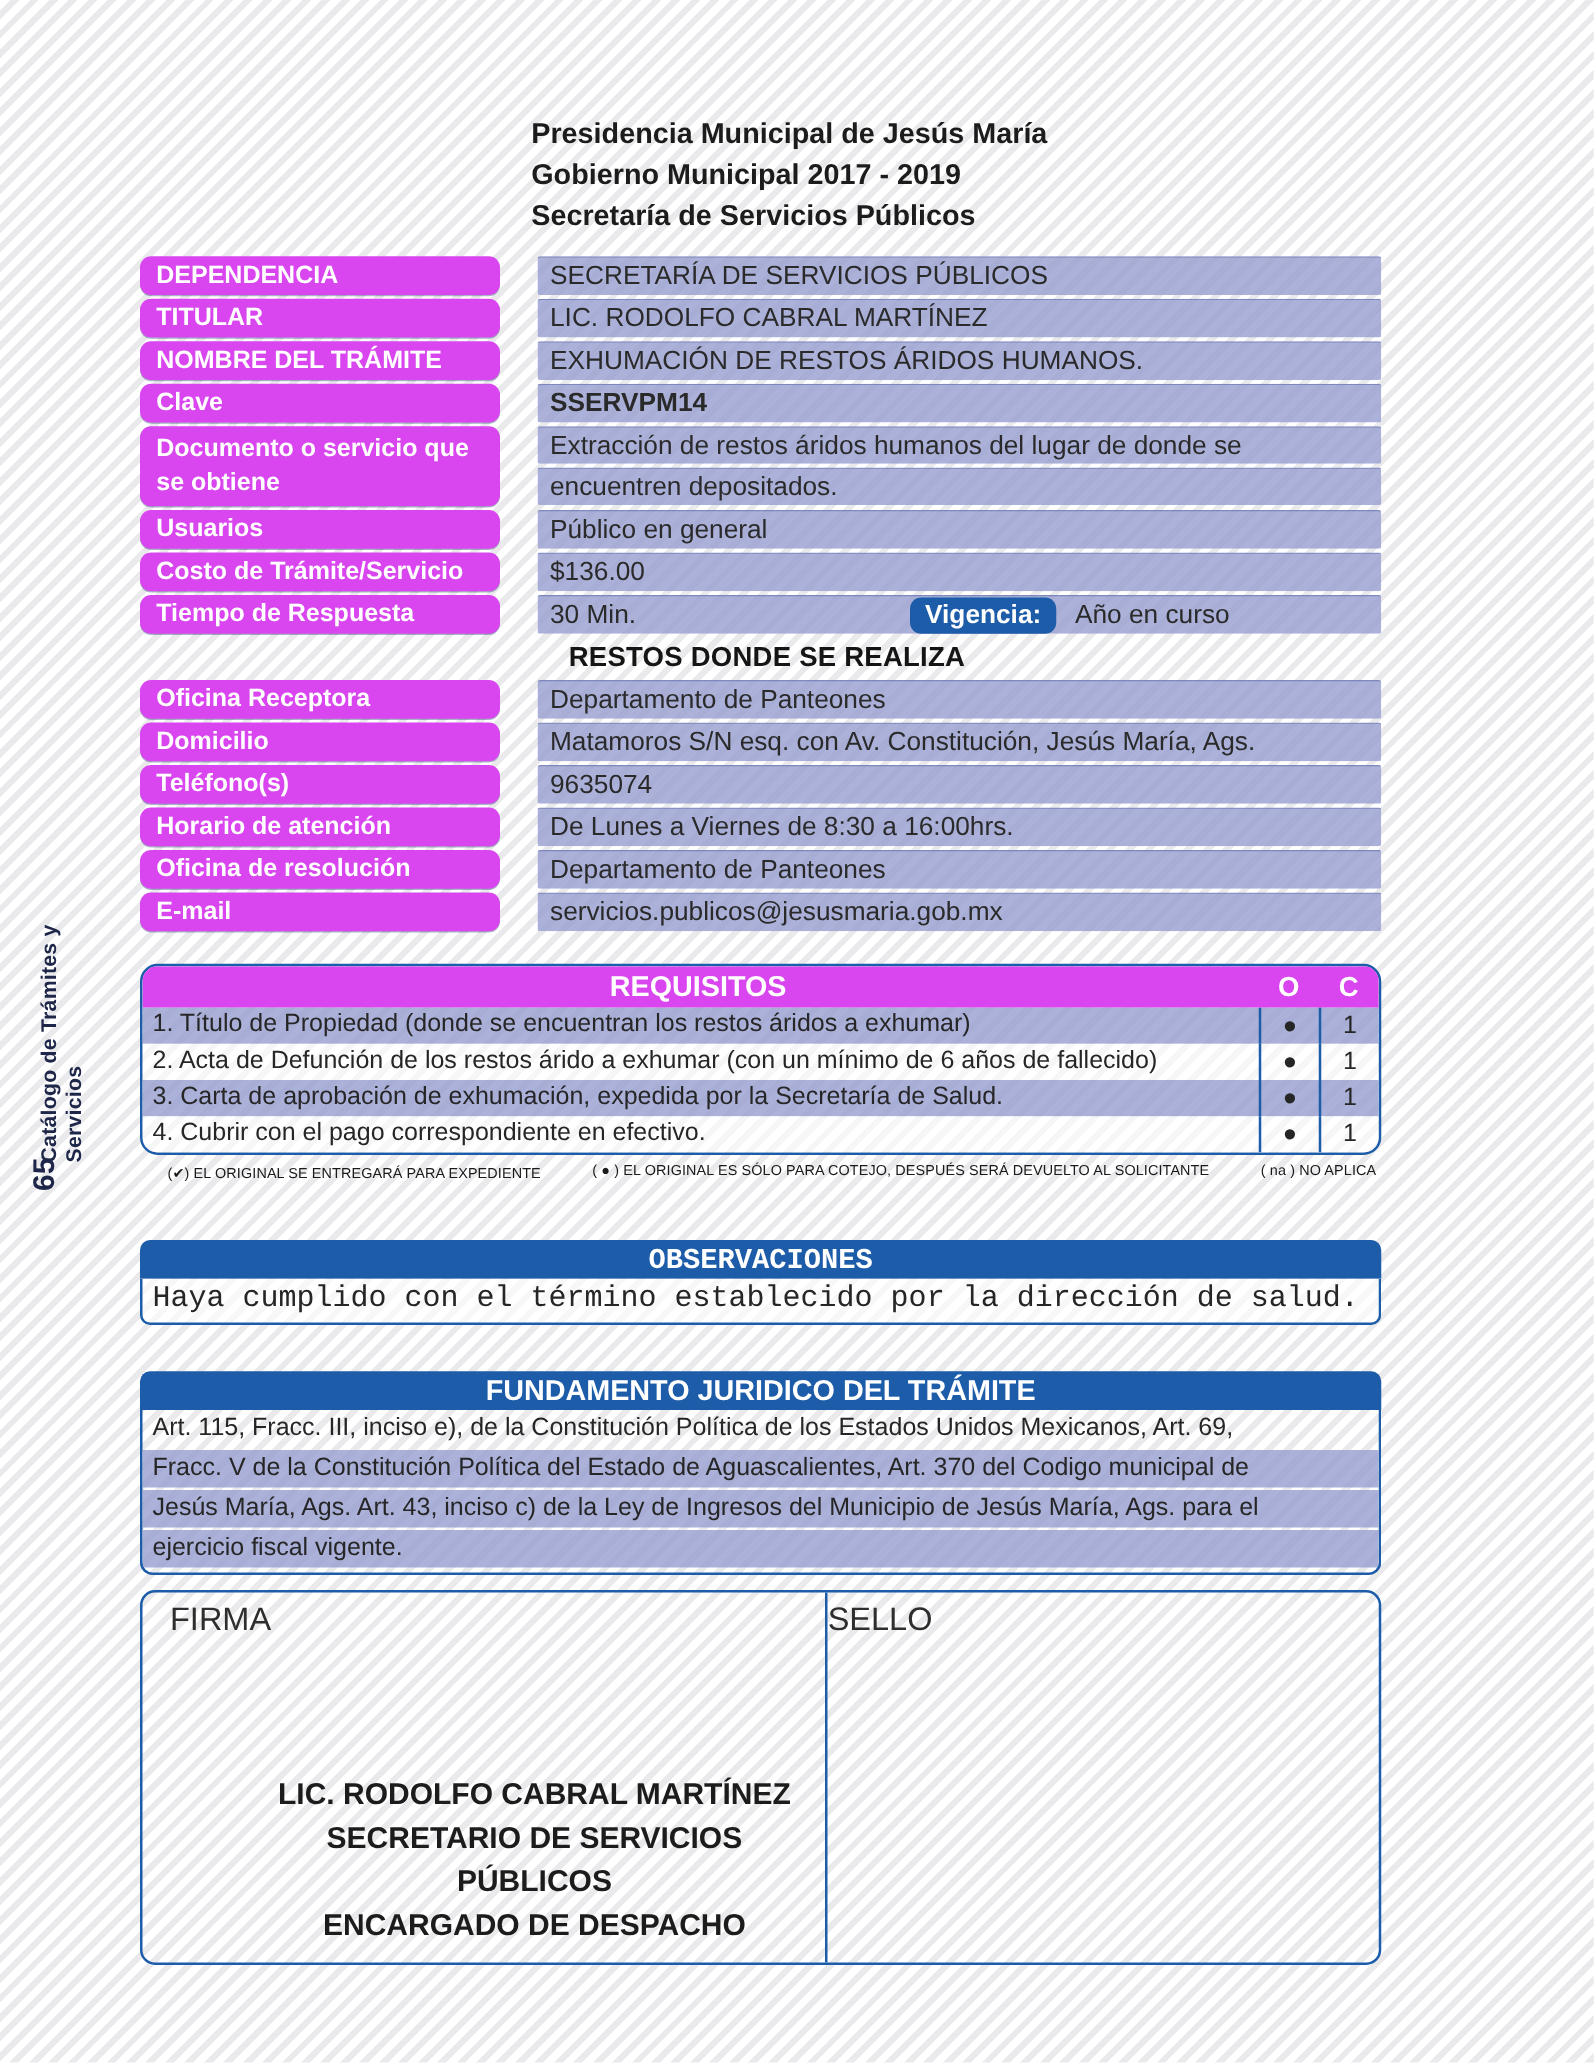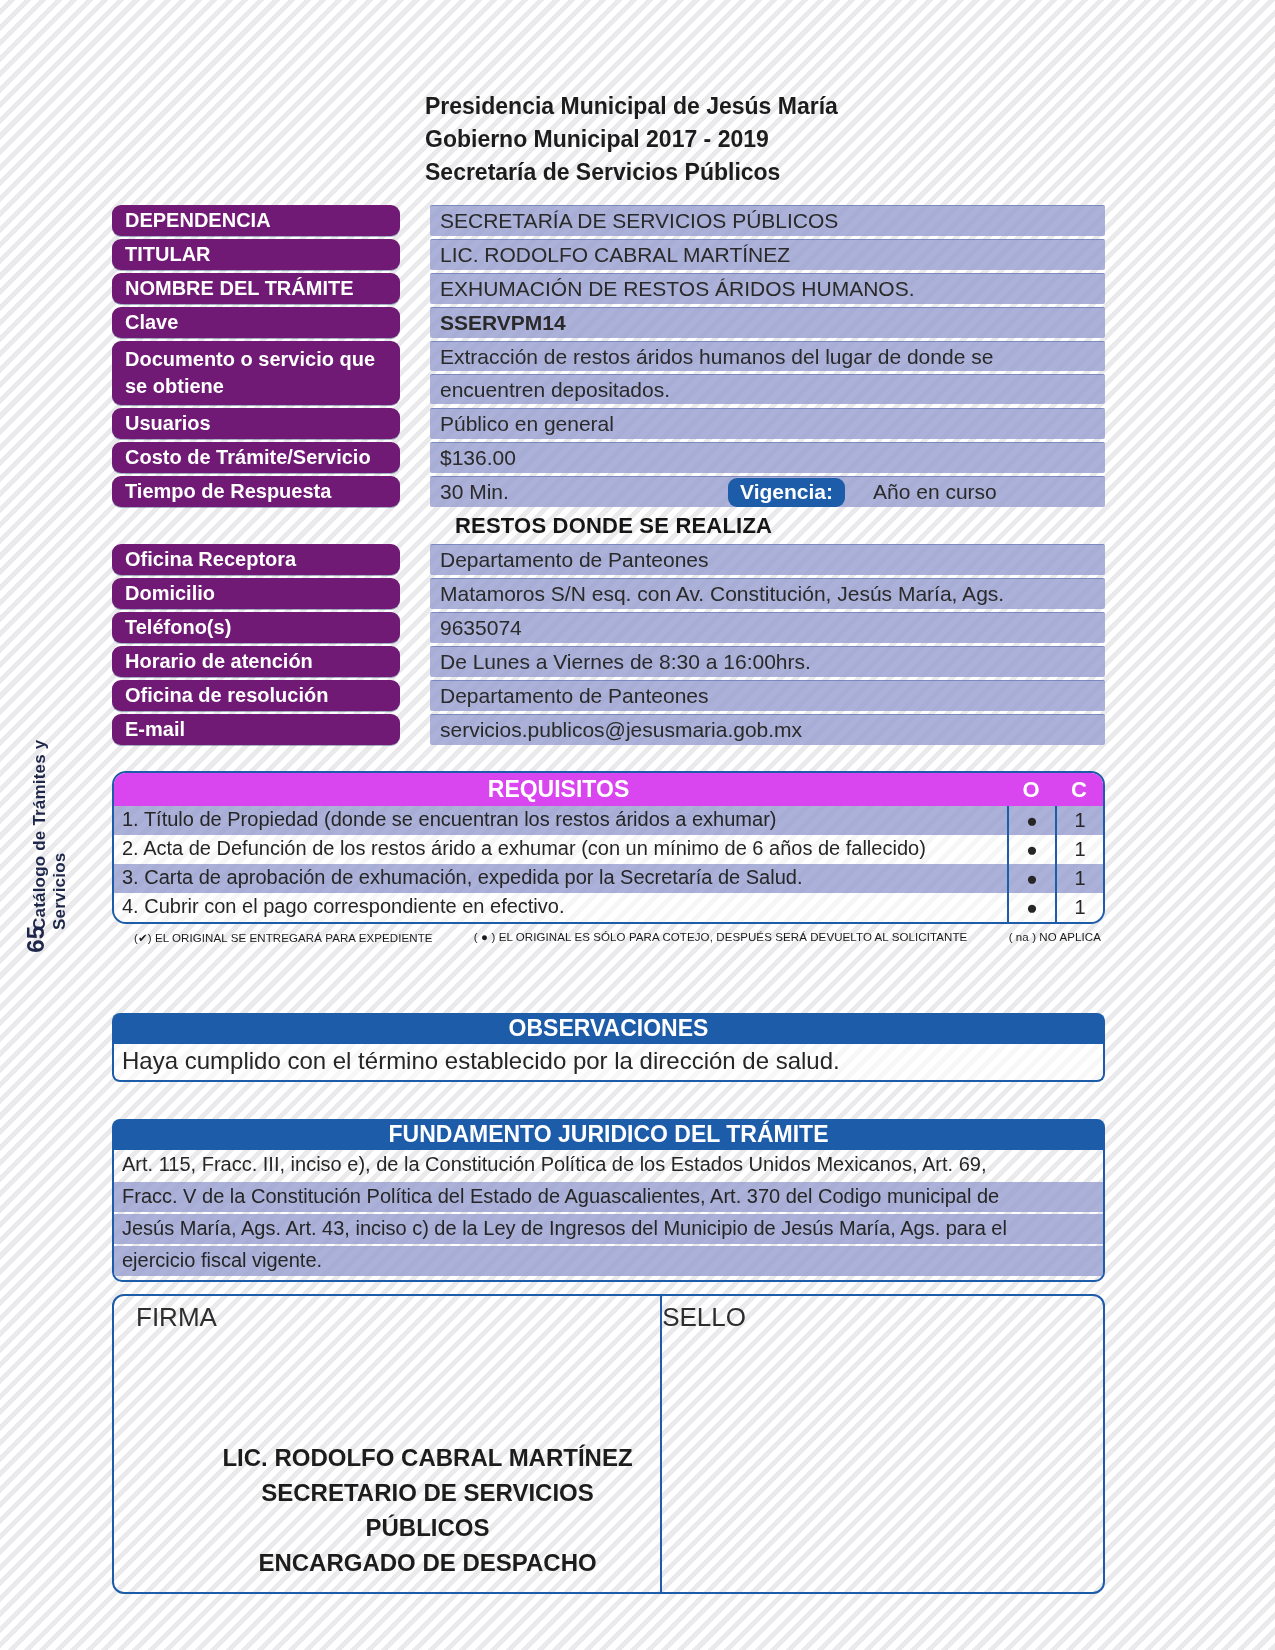--- a/index.html
+++ b/index.html
@@ -29,41 +29,41 @@
   .doc-header {
     position: absolute; left: 425px; top: 90px;
     font-weight: bold; font-size: 23px; line-height: 33px; color: #1c1c1c;
   }
 
   
   .content { position: absolute; left: 112px; top: 205px; width: 993px; }
 
   .row { display: grid; grid-template-columns: 288px 1fr; column-gap: 30px; margin-bottom: 3px; }
   .pill {
-    background: #701a75; color: #ffffff; font-weight: bold; font-size: 20px;
+    background: #d946ef; color: #ffffff; font-weight: bold; font-size: 20px;
     border-radius: 9px; padding: 0 13px; height: 31px;
     display: flex; align-items: center;
     box-shadow: 0 1px 0 rgba(10,40,90,.35);
   }
   .pill.tall { height: 64px; line-height: 27px; }
   .val {
     background: rgba(150,157,206,.8); font-size: 21px; color: #2a2a2a;
     height: 31px; padding: 0 10px; display: flex; align-items: center;
     border-top: 1px solid rgba(90,105,170,.55); border-radius: 2px;
   }
   .val.bold { font-weight: bold; }
   .val-stack { display: flex; flex-direction: column; gap: 3px; }
   .val-stack .val { height: 30px; }
 
   .vigencia-pill {
     background: #1d5ca9; color: #fff; font-weight: bold; font-size: 21px;
     border-radius: 9px; padding: 1px 12px; margin-left: auto; height: 29px;
     display: flex; align-items: center;
   }
-  .vigencia-value { width: 250px; padding-left: 28px; }
+  .vigencia-value { width: 250px; padding-left: 15px; }
 
   .section-title {
     font-weight: bold; font-size: 22px; color: #151515;
     margin: 6px 0 5px 343px; letter-spacing: .2px;
   }
 
   
   .req-table {
     margin-top: 26px; border: 2px solid #1d5ca9; border-radius: 14px; overflow: hidden;
     background: transparent;
@@ -88,21 +88,21 @@
     display: flex; justify-content: space-between; align-items: flex-start;
     font-size: 11.5px; color: #1a1a1a; padding: 7px 4px 0 22px; letter-spacing: .1px;
   }
 
   
   .banner {
     background: #1d5ca9; color: #fff; font-weight: bold; font-size: 23px;
     height: 31px; display: flex; align-items: center; justify-content: center;
     border-radius: 8px 8px 0 0;
   }
-  .obs { margin-top: 68px; }
+  .obs { margin-top: 47px; font-family: Liberation Mono, monospace; }
   .obs-body {
     border: 2px solid #1d5ca9; border-top: none; border-radius: 0 0 8px 8px;
     background: rgba(255,255,255,.6);
     font-size: 24px; padding: 3px 8px 5px 8px;
   }
 
   .fund { margin-top: 37px; }
   .fund-body {
     border: 2px solid #1d5ca9; border-top: none; border-radius: 0 0 10px 10px;
     overflow: hidden; padding-bottom: 2px;

